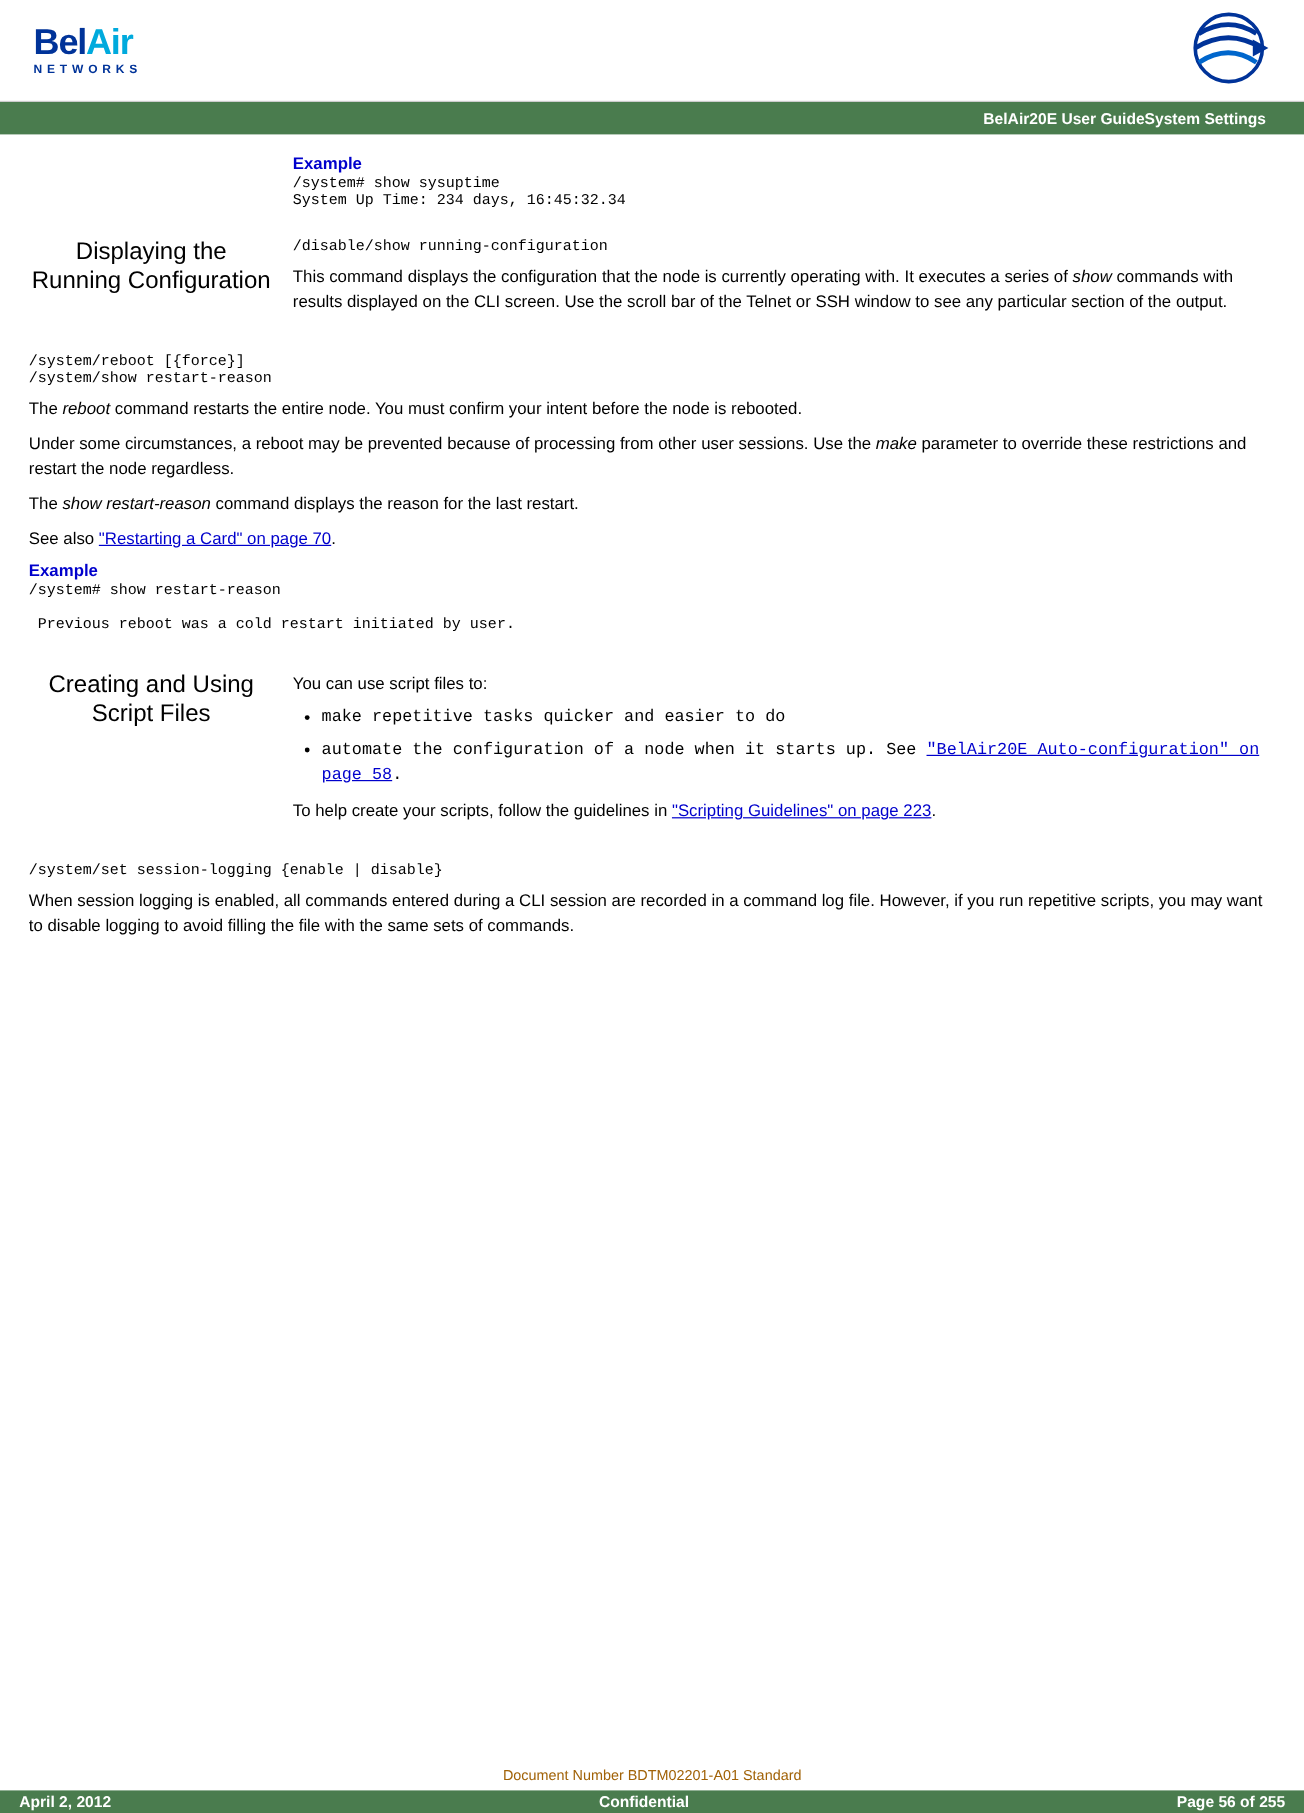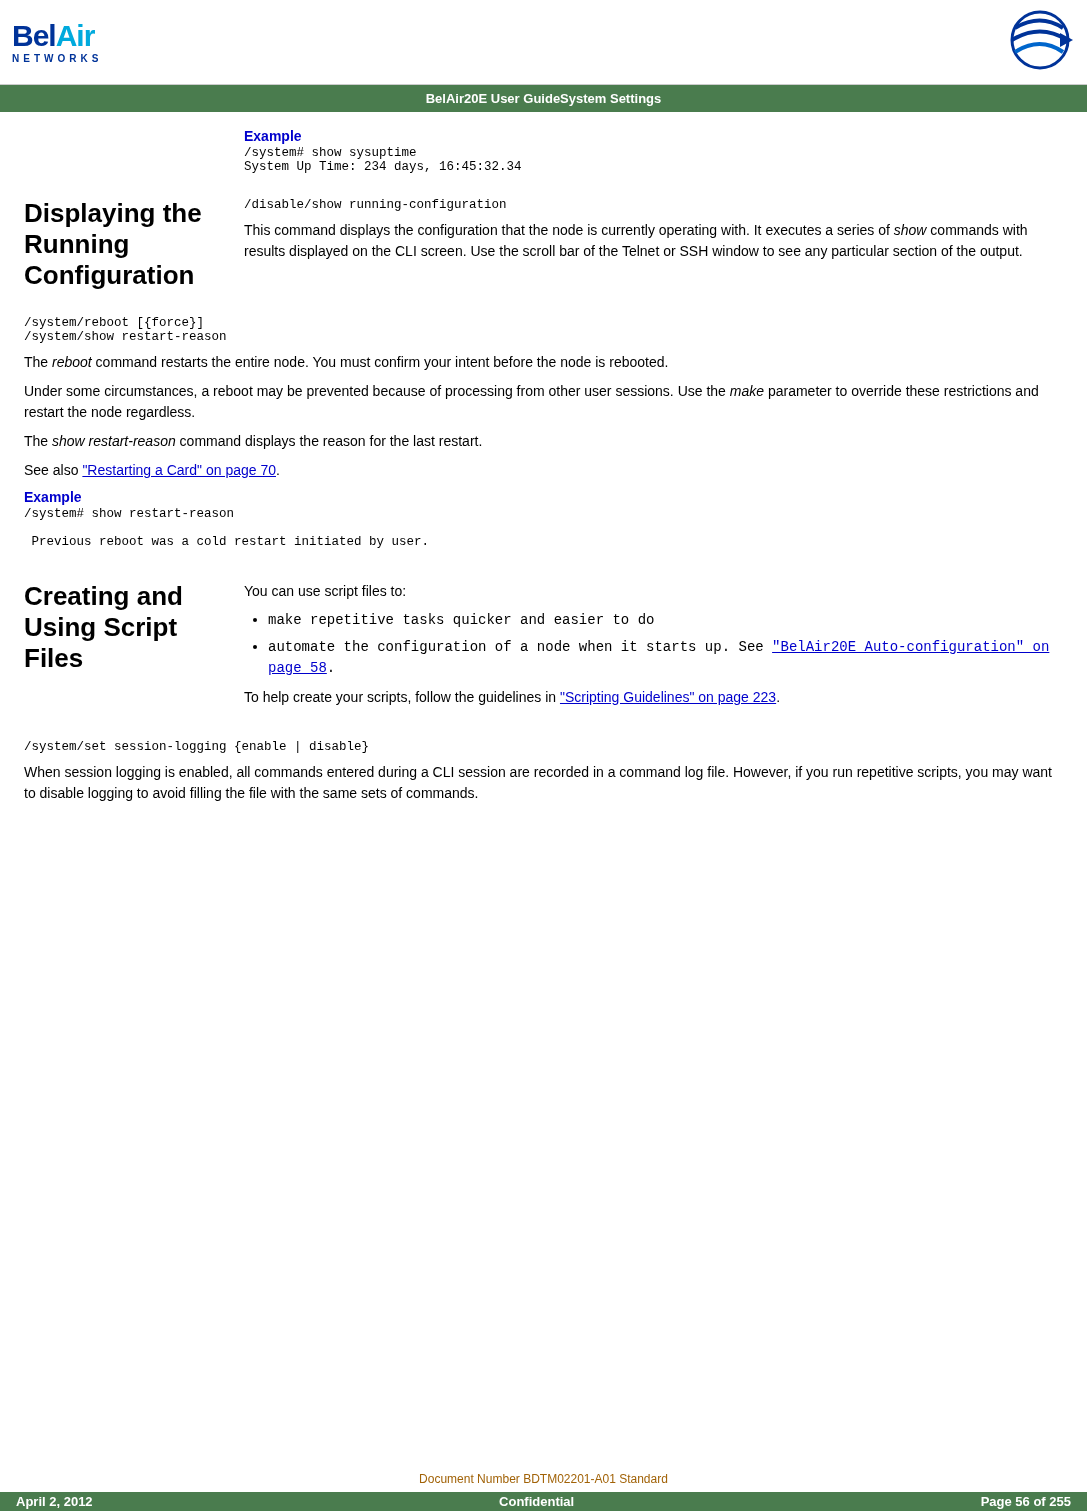--- a/index.html
+++ b/index.html
@@ -11,56 +11,57 @@
       width: 1087px;
       min-height: 1511px;
       position: relative;
     }
 
     
     .header {
       display: flex;
       justify-content: space-between;
       align-items: center;
-      padding: 8px 12px;
+      padding: 8px 28px;
       border-bottom: 1px solid #ccc;
     }
     .logo-area {
       display: flex;
       align-items: center;
     }
 
     
     .nav-bar {
       display: flex;
-      justify-content: center;
+      justify-content: flex-end;
       background: #4a7c4e;
       color: #fff;
-      padding: 6px 16px;
+      padding: 6px 32px;
       font-size: 13px;
       font-weight: bold;
     }
 
     
     .main-content {
       padding: 16px 24px 80px 24px;
     }
 
     
     .section-row {
       display: flex;
       margin-bottom: 24px;
     }
     .section-label {
       width: 220px;
       min-width: 220px;
-      font-size: 26px;
-      font-weight: bold;
+      font-size: 20px;
+      font-weight: normal;
       line-height: 1.2;
       padding-right: 16px;
+      text-align: center;
     }
     .section-content {
       flex: 1;
     }
 
     
     .code {
       font-family: 'Courier New', monospace;
       font-size: 12.5px;
       color: #000;

